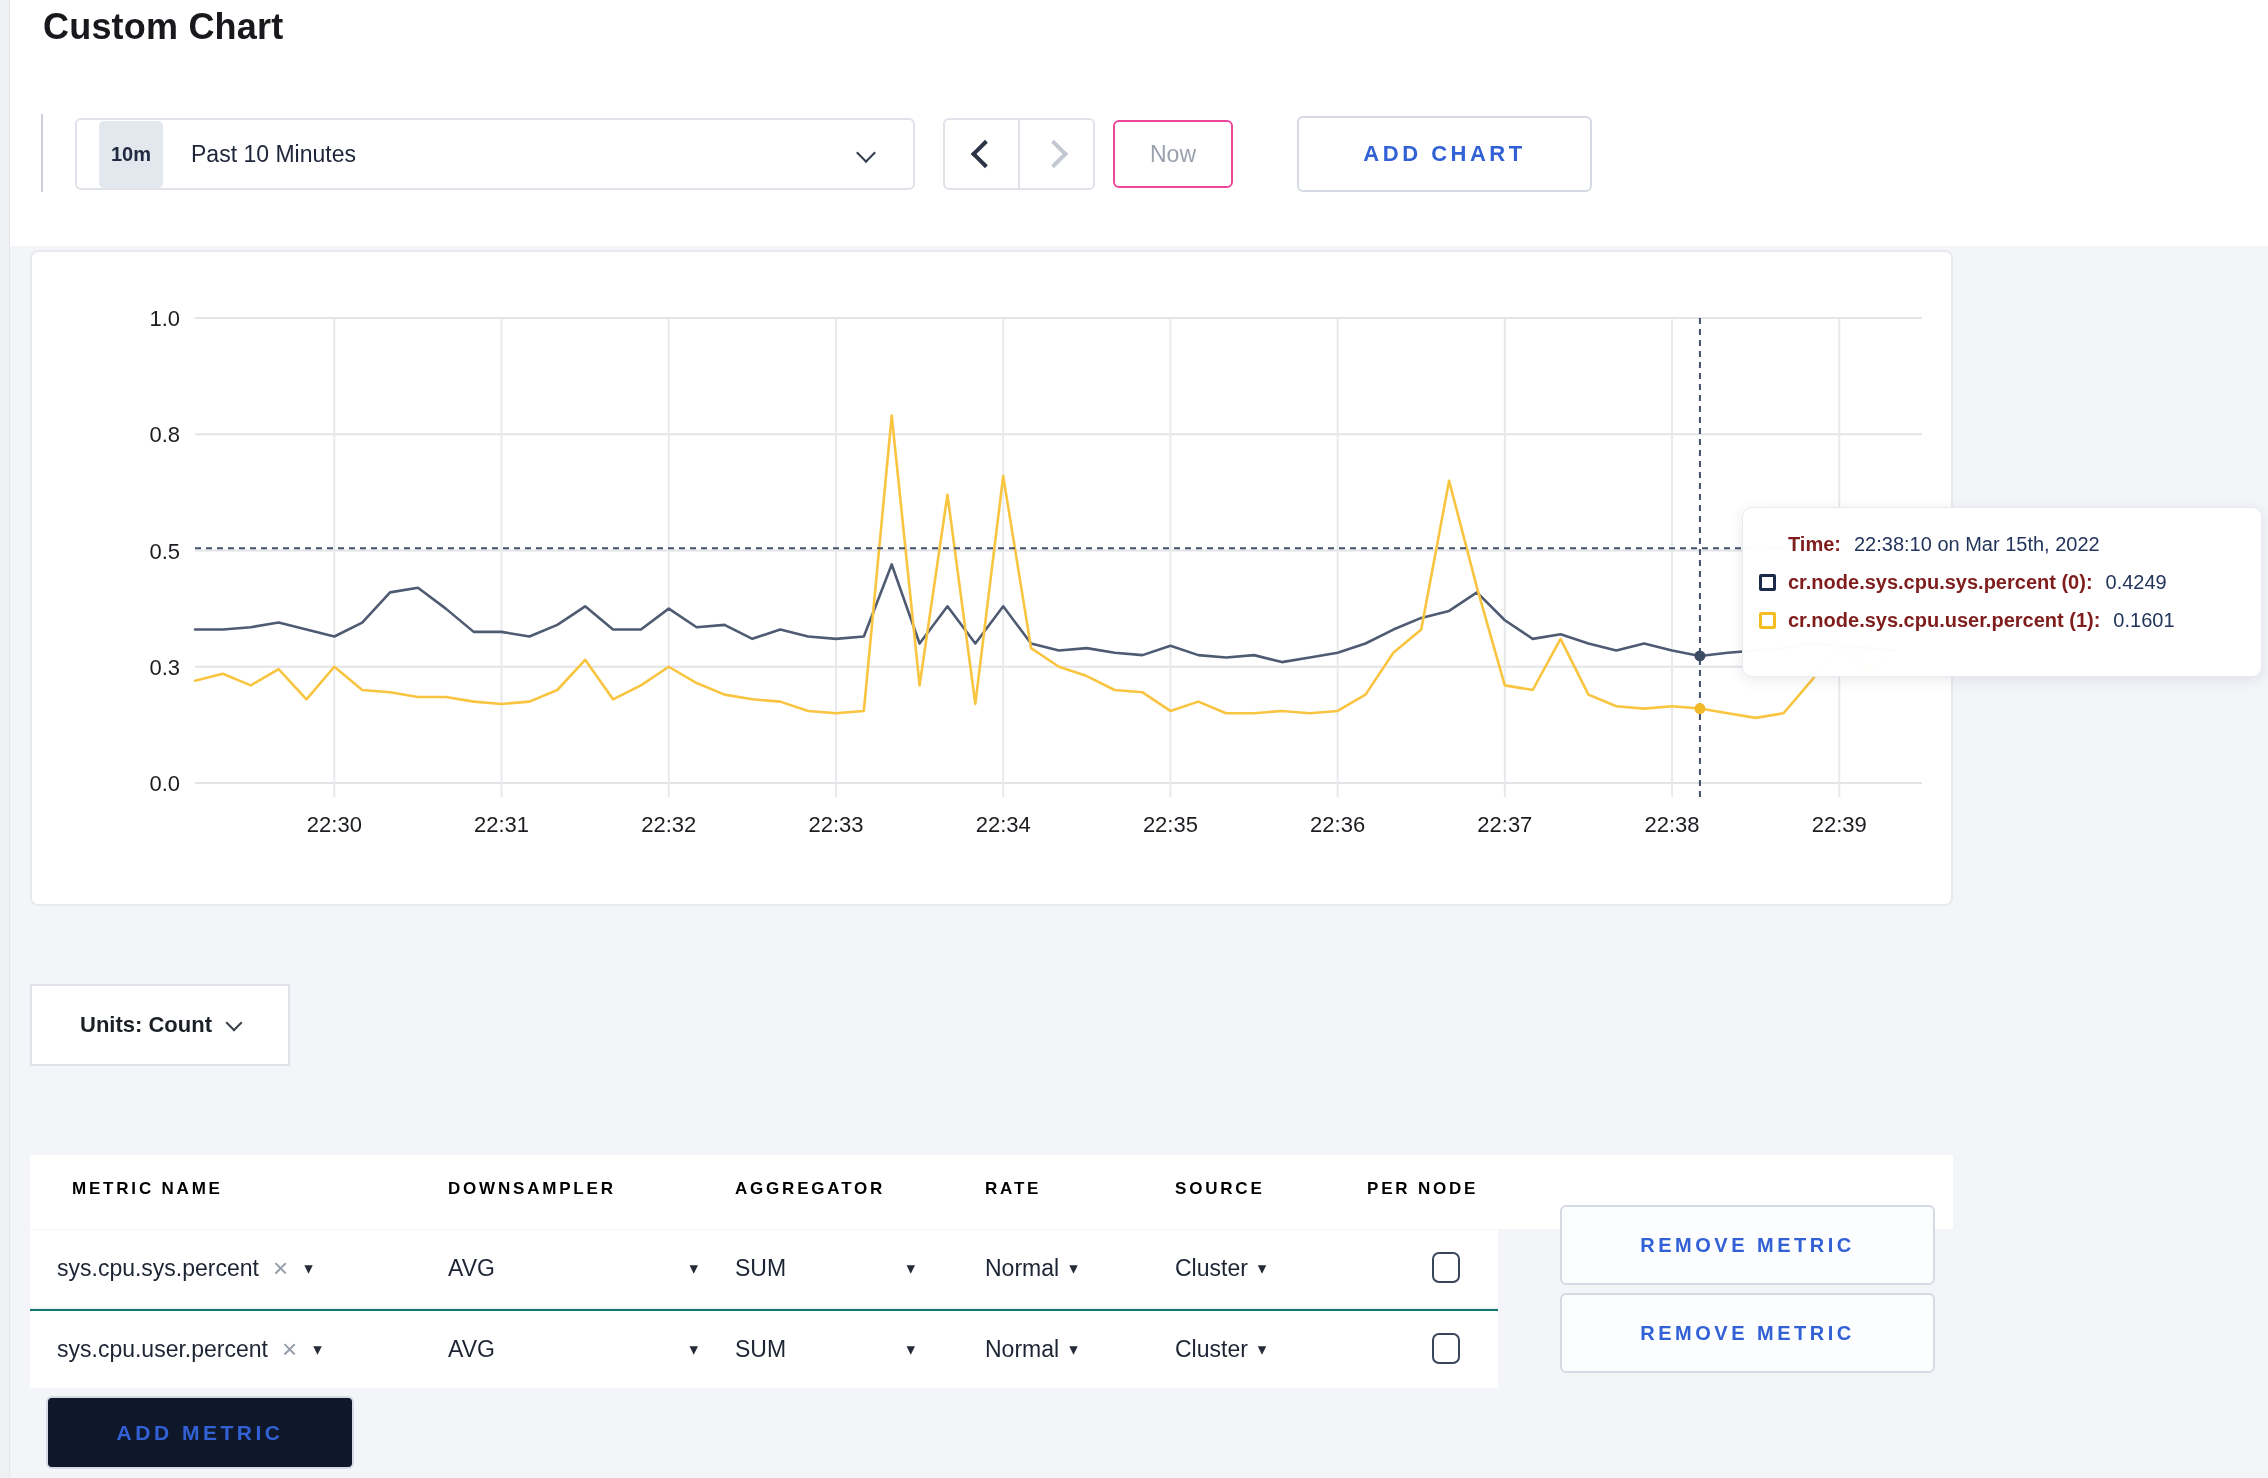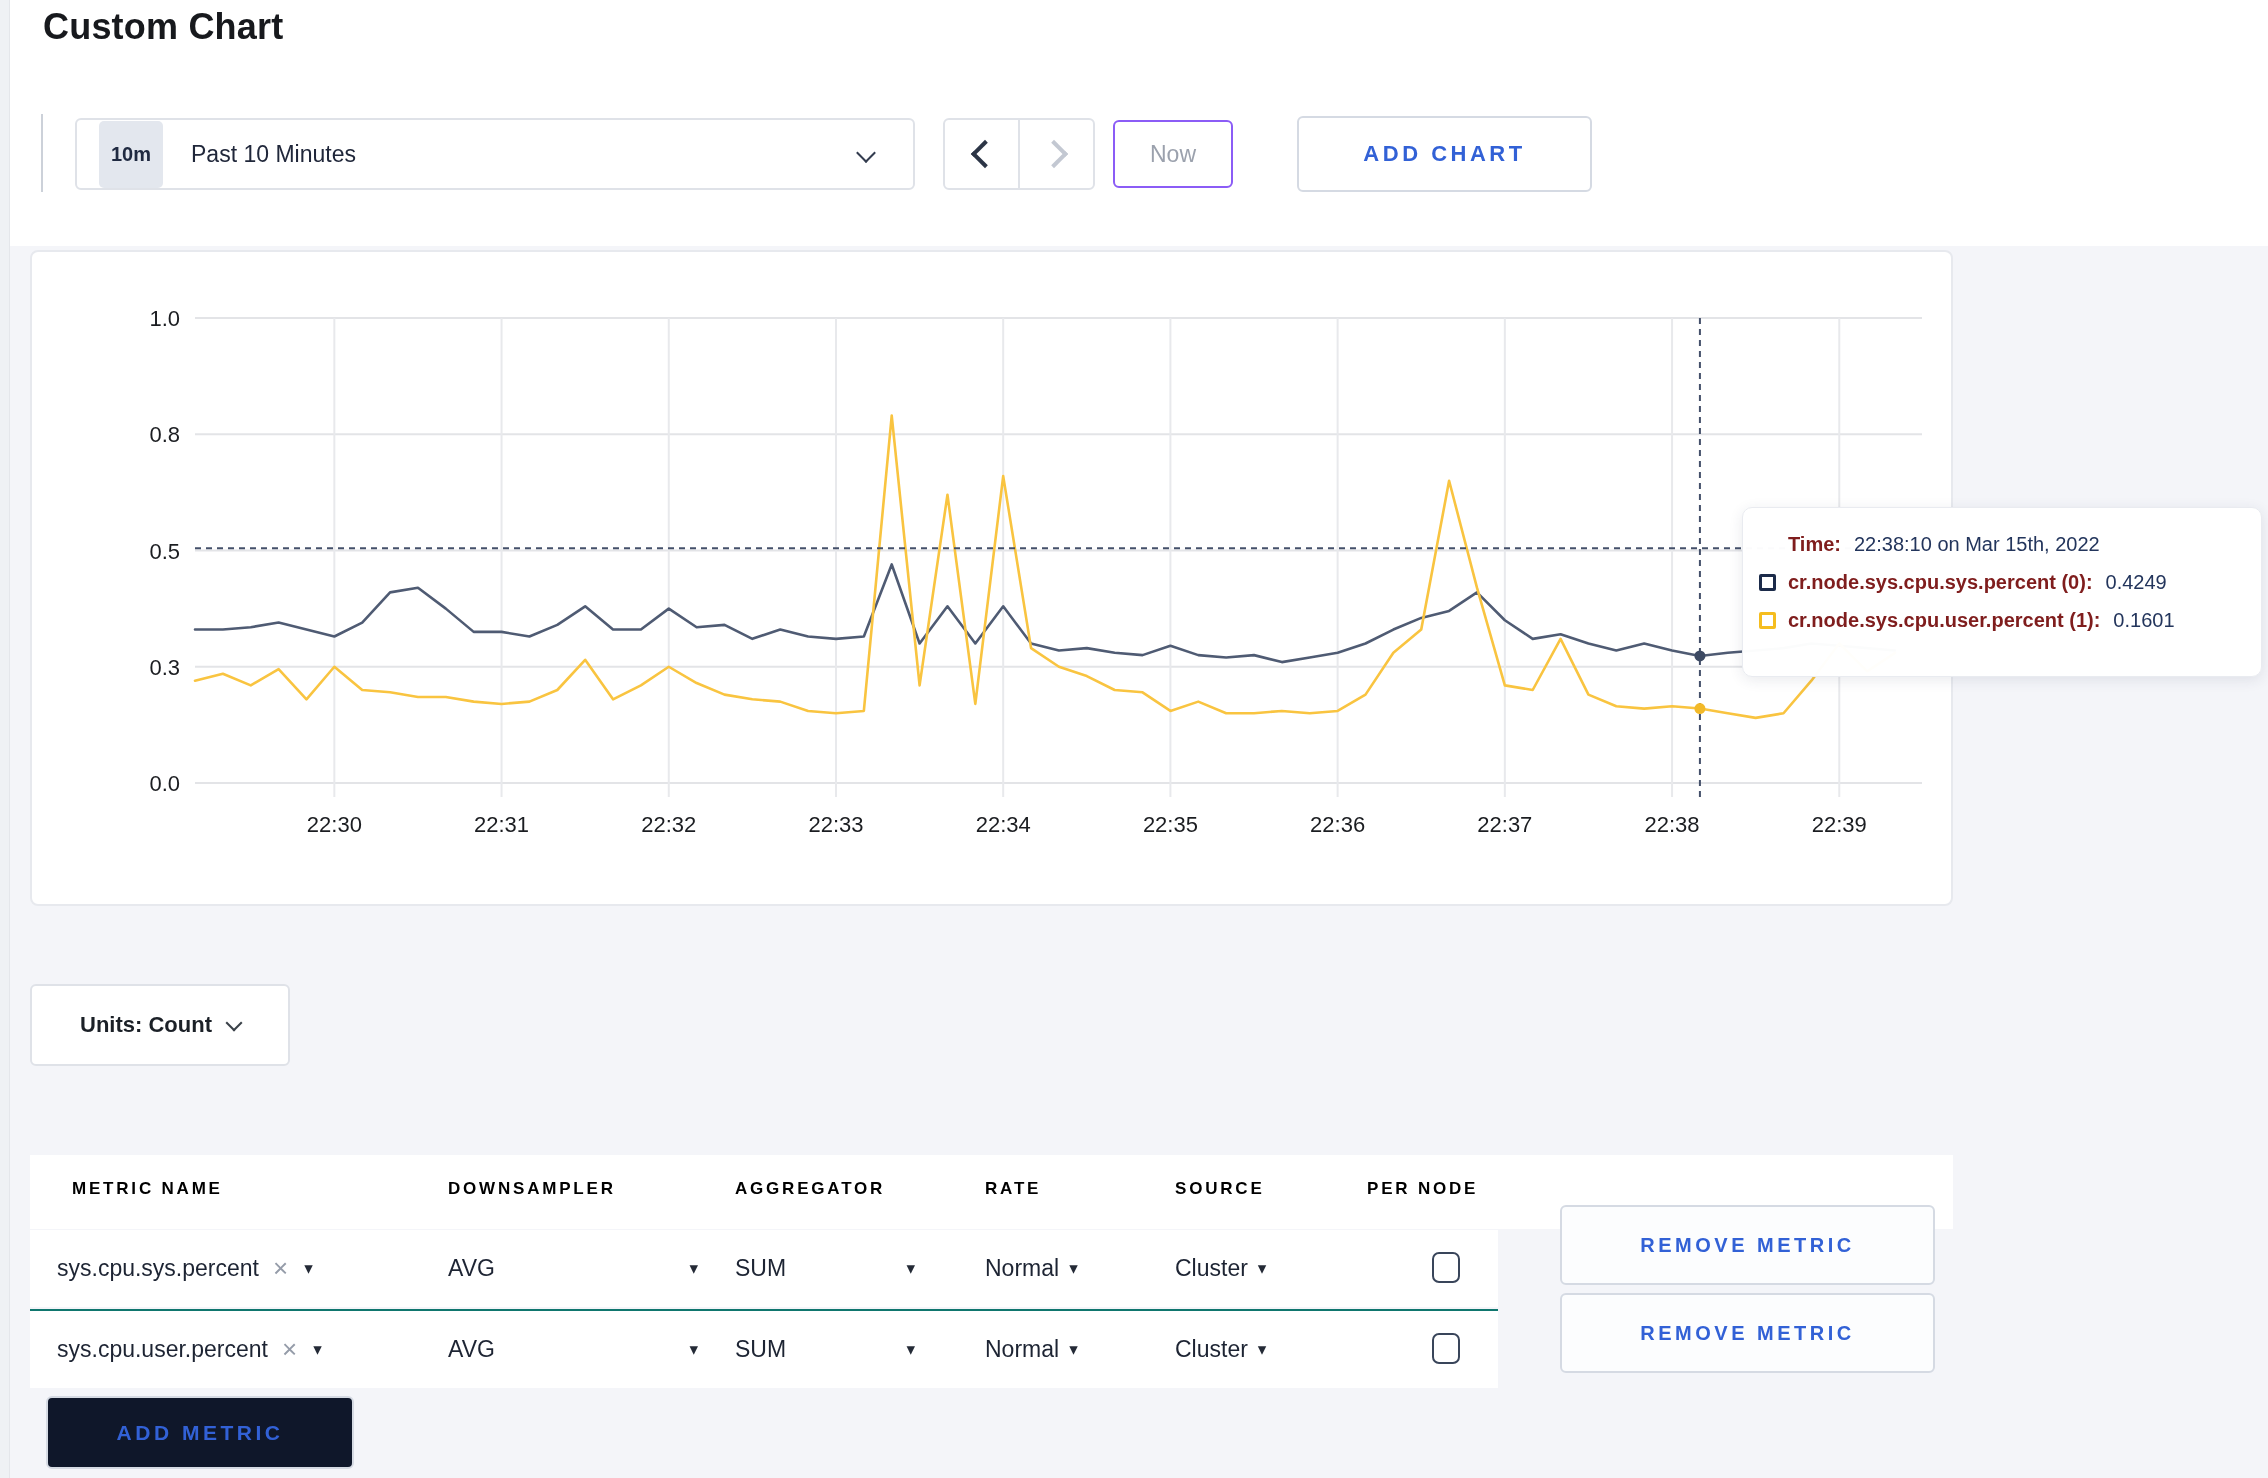--- a/index.html
+++ b/index.html
@@ -15,38 +15,38 @@
   .time-badge{margin-left:22px;background:#e3e7ee;color:#202a41;font-weight:700;font-size:20px;padding:22px 12px;border-radius:5px;}
   .time-label{margin-left:28px;font-size:23px;color:#20273a;}
   .chev{width:12px;height:12px;border-right:2.5px solid #333c4f;border-bottom:2.5px solid #333c4f;transform:rotate(45deg);}
   .time-dd .chev{position:absolute;right:40px;top:26px;}
   .pager{position:absolute;left:943px;top:118px;height:72px;display:flex;}
   .pager-btn{width:76px;height:72px;background:#fff;border:2px solid #dfe2e8;box-sizing:border-box;display:flex;align-items:center;justify-content:center;cursor:pointer;}
   .pager-btn.prev{border-radius:6px 0 0 6px;border-right-width:1px;}
   .pager-btn.next{border-radius:0 6px 6px 0;border-left-width:1px;}
   .chev-left{width:16px;height:16px;border-left:4px solid #2c3546;border-bottom:4px solid #2c3546;transform:rotate(45deg);margin-left:6px;}
   .chev-right{width:16px;height:16px;border-right:4px solid #c3c8d2;border-top:4px solid #c3c8d2;transform:rotate(45deg);margin-right:6px;}
-  .now-btn{position:absolute;left:1113px;top:120px;width:120px;height:68px;background:#fff;border:2px solid #8b5cf6;border-radius:6px;box-sizing:border-box;font-size:23px;color:#9ba1ad;display:flex;align-items:center;justify-content:center;cursor:pointer;}
+  .now-btn{position:absolute;left:1113px;top:120px;width:120px;height:68px;background:#fff;border:2px solid #ec4899;border-radius:6px;box-sizing:border-box;font-size:23px;color:#9ba1ad;display:flex;align-items:center;justify-content:center;cursor:pointer;}
   .btn-blue{background:#fff;border:2px solid #d5dae3;border-radius:6px;box-sizing:border-box;color:#3261d6;font-weight:700;letter-spacing:3.5px;display:flex;align-items:center;justify-content:center;cursor:pointer;font-family:"Liberation Sans",sans-serif;}
   .add-chart{position:absolute;left:1297px;top:116px;width:295px;height:76px;font-size:22px;}
 
   
   .chart-card{position:absolute;left:30px;top:250px;width:1923px;height:656px;background:#fff;border:2px solid #e7e9ee;border-radius:8px;box-sizing:border-box;}
   .chart-card svg{position:absolute;left:0;top:0;}
 
   
   .tooltip{position:absolute;left:1742px;top:507px;width:520px;height:170px;background:rgba(255,255,255,.98);border:1px solid #e9ebf0;border-radius:10px;box-shadow:0 3px 14px rgba(40,50,80,.10);box-sizing:border-box;padding:25px 18px 0 16px;z-index:5;}
   .tt-row{display:flex;align-items:center;margin-bottom:15px;}
   .tt-swatch{width:17px;height:17px;border:3px solid #1c2b4a;border-radius:2px;box-sizing:border-box;margin-right:12px;flex:0 0 auto;}
   .tt-swatch.empty{border:none;}
   .tt-label{font-size:20px;font-weight:700;color:#7f1d1d;white-space:nowrap;}
   .tt-value{font-size:20px;color:#23355c;margin-left:13px;white-space:nowrap;}
 
   
-  .units-box{position:absolute;left:30px;top:984px;width:260px;height:82px;background:#fff;border:2px solid #dfe2e8;border-radius:6px;box-sizing:border-box;display:flex;align-items:center;justify-content:center;gap:16px;cursor:pointer;}
+  .units-box{position:absolute;left:30px;top:984px;width:260px;height:82px;background:#fff;border:2px solid #dfe2e8;border-radius:0;box-sizing:border-box;display:flex;align-items:center;justify-content:center;gap:16px;cursor:pointer;}
   .units-label{font-size:22px;font-weight:700;color:#1b2027;}
   .units-box .chev{width:10px;height:10px;border-width:2px;margin-top:-4px;border-color:#3a4149;}
   .remove-chart{position:absolute;left:310px;top:984px;width:362px;height:82px;font-size:22px;}
 
   
   .tbl-header{position:absolute;left:30px;top:1155px;width:1923px;height:74px;background:#fff;}
   .tbl-row{position:absolute;left:30px;width:1468px;height:77px;background:#fff;}
   .row1{top:1230px;}
   .row2{top:1309px;border-top:2px solid #0f766e;}
   .hcell{position:absolute;top:24px;font-size:17px;font-weight:700;letter-spacing:2.8px;color:#000000;white-space:nowrap;}

